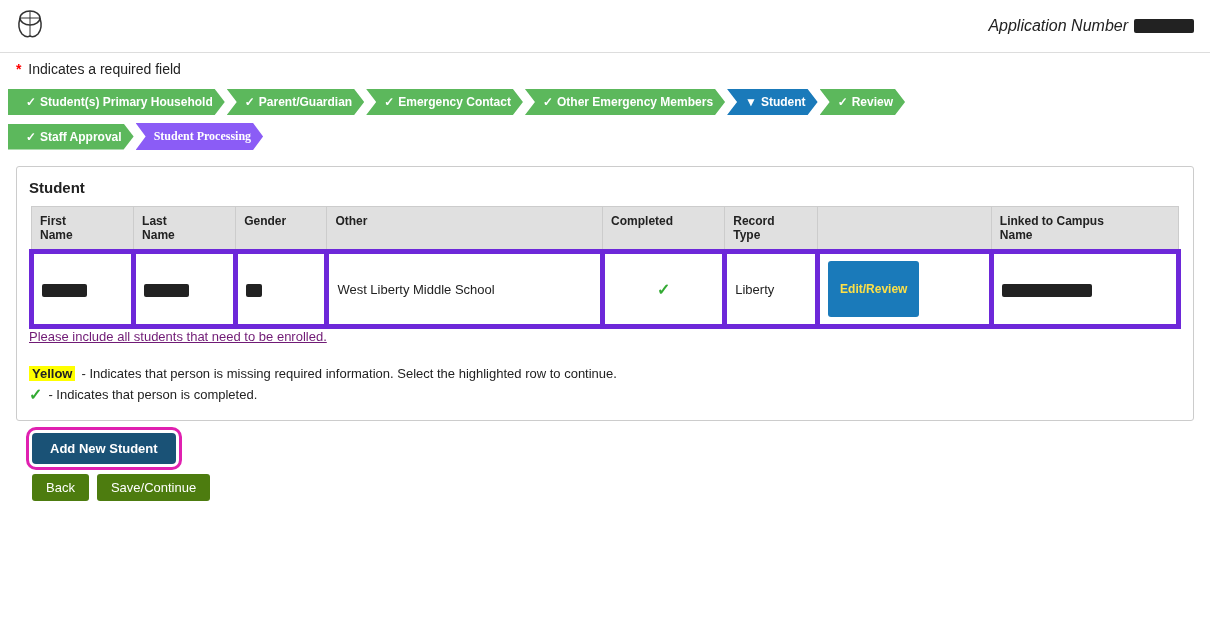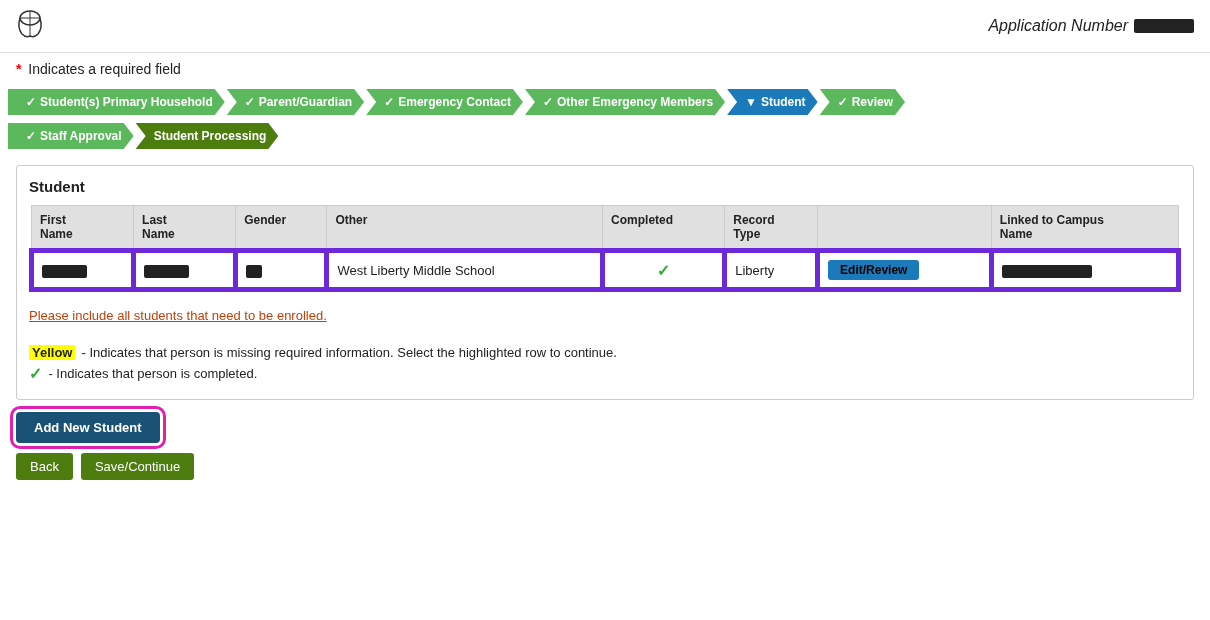--- a/index.html
+++ b/index.html
@@ -22,43 +22,43 @@
       padding: 6px 12px 6px 18px;
       position: relative;
       font-size: 12px; font-weight: bold; color: #fff;
       background: #5cb85c;
       clip-path: polygon(0 0, calc(100% - 10px) 0, 100% 50%, calc(100% - 10px) 100%, 0 100%, 10px 50%);
       min-width: 80px; text-align: center;
       cursor: pointer;
     }
     .nav-step:first-child { clip-path: polygon(0 0, calc(100% - 10px) 0, 100% 50%, calc(100% - 10px) 100%, 0 100%); }
     .nav-step.active { background: #1a7aba; }
-    .nav-step.grey { background: #4d7c0f; }
+    .nav-step.grey { background: #8b5cf6; font-family: Liberation Serif, serif; }
 
     
     .student-section { margin: 12px 16px; border: 1px solid #ccc; border-radius: 3px; padding: 12px; }
     .section-title { font-size: 15px; font-weight: bold; margin-bottom: 10px; }
 
     
-    table { width: 100%; border-collapse: collapse; margin-bottom: 16px; }
+    table { width: 100%; border-collapse: collapse; }
     th { background: #e0e0e0; border: 1px solid #ccc; padding: 7px 8px; font-size: 12px; font-weight: bold; text-align: left; vertical-align: top; }
     td { border: 5px solid #6d28d9; padding: 7px 8px; font-size: 13px; vertical-align: middle; }
     tr:nth-child(even) td { background: #f9f9f9; }
     .redacted-cell { display: inline-block; background: #222; height: 13px; border-radius: 2px; vertical-align: middle; }
     .check-green { color: #3a3; font-size: 16px; font-weight: bold; }
-    .btn-edit { background: #1a7aba; color: #000000; border: none; padding: 3px 12px; cursor: pointer; border-radius: 3px; font-size: 12px; font-weight: bold; }
+    .btn-edit { background: #1a7aba; color: #fde047; border: none; padding: 21px 12px; cursor: pointer; border-radius: 3px; font-size: 12px; font-weight: bold; }
 
     
-    .note-link { color: #c2410c; text-decoration: underline; font-size: 13px; cursor: pointer; }
+    .note-link { color: #701a75; text-decoration: underline; font-size: 13px; cursor: pointer; }
     .legend { margin-top: 22px; font-size: 13px; }
     .yellow-label { background: #ffff00; font-weight: bold; padding: 0 3px; }
     .legend-row { margin: 4px 0; display: flex; align-items: center; gap: 6px; }
 
     
-    .btn-row { margin: 10px 16px; display: flex; align-items: center; gap: 8px; flex-wrap: wrap; }
+    .btn-row { margin: 10px 32px; display: flex; align-items: center; gap: 8px; flex-wrap: wrap; }
     .btn-add {
       background: #1a5276; color: #fff; border: none; padding: 8px 18px;
       cursor: pointer; border-radius: 4px; font-size: 13px; font-weight: bold;
       outline: 3px solid #e020b0; outline-offset: 3px;
     }
     .btn-secondary { background: #4d7c0f; color: #fff; border: none; padding: 6px 14px; cursor: pointer; border-radius: 3px; font-size: 13px; }
 
     
     .ic-logo { font-size: 20px; font-weight: bold; color: #333; display: flex; align-items: center; }
     .campus-graphic { width: 36px; height: 36px; margin: 0 4px; }

